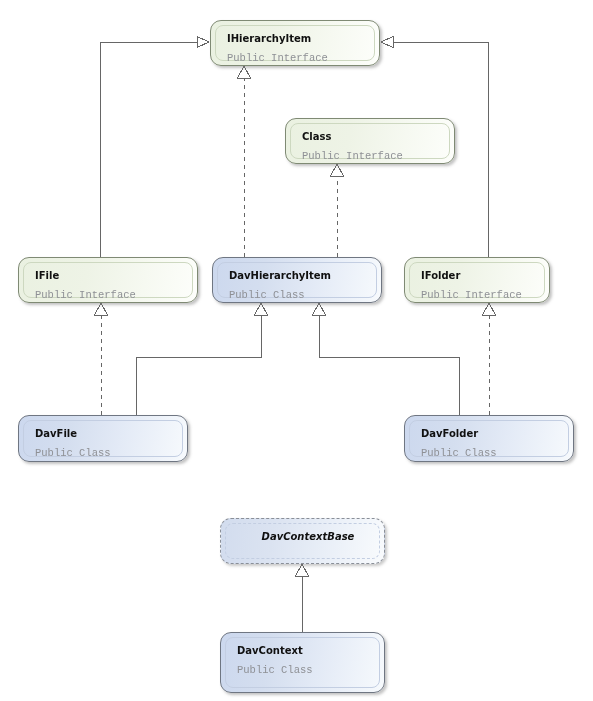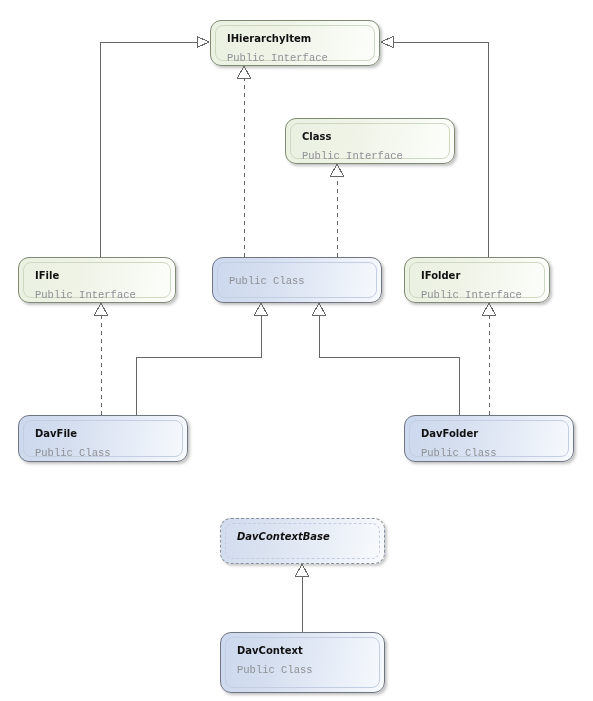--- a/index.html
+++ b/index.html
@@ -71,20 +71,21 @@
   .node .title {
     font-size: 10px;
     font-weight: bold;
     color: #101010;
     line-height: 14px;
     letter-spacing: 0px;
     white-space: nowrap;
   }
   .node.abstractcls .title {
     font-style: italic;
+    text-align: center;
   }
   .node .stereo {
     font-size: 10.5px;
     color: #8e9095;
     line-height: 14px;
     white-space: nowrap;
     margin-top: 5px;
     font-family: Liberation Mono, monospace;
   }
 </style>
@@ -151,29 +152,30 @@
     </div>
   </div>
 
   <div class="node iface" style="left:285px; top:118px; width:170px; height:46px;">
     <div class="inner">
       <div class="title">Class</div>
       <div class="stereo">Public Interface</div>
     </div>
   </div>
 
-  <div class="node iface" style="left:18px; top:257px; width:158px; height:46px;">
+  <div class="node iface" style="left:18px; top:257px; width:180px; height:46px;">
     <div class="inner">
       <div class="title">IFile</div>
       <div class="stereo">Public Interface</div>
     </div>
   </div>
 
   <div class="node cls" style="left:212px; top:257px; width:170px; height:46px;">
     <div class="inner">
+      <div class="title">DavHierarchyItem</div>
       <div class="stereo">Public Class</div>
     </div>
   </div>
 
   <div class="node iface" style="left:404px; top:257px; width:146px; height:46px;">
     <div class="inner">
       <div class="title">IFolder</div>
       <div class="stereo">Public Interface</div>
     </div>
   </div>

